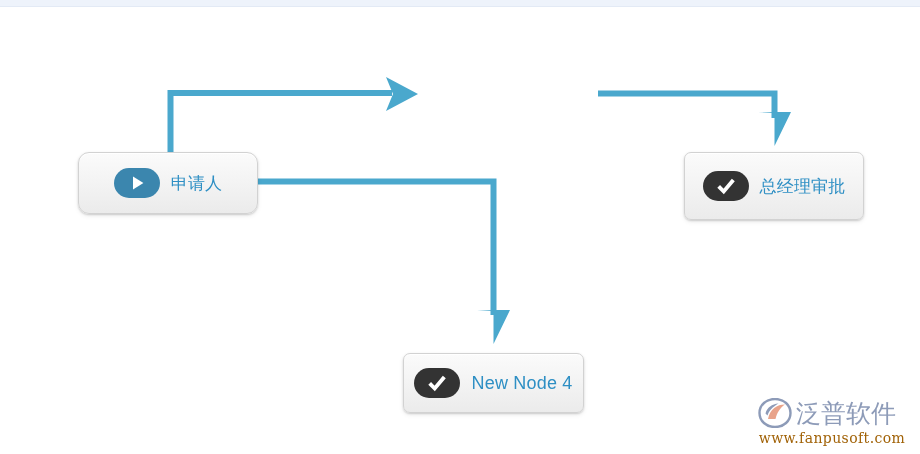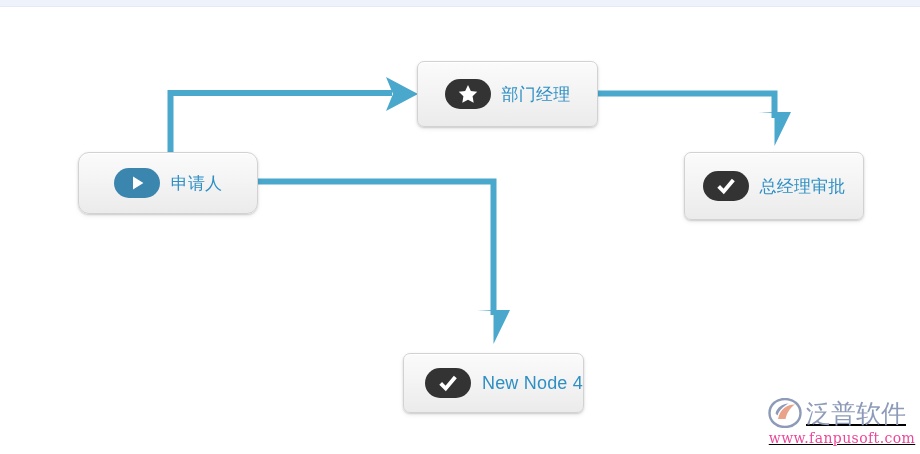--- a/index.html
+++ b/index.html
@@ -73,45 +73,44 @@
     color: #2e8fc4;
     white-space: nowrap;
     letter-spacing: 0.2px;
   }
   .node-label.latin {
     font-size: 18px;
   }
   
   .watermark {
     position: absolute;
-    right: 4px;
+    right: 14px;
     bottom: 8px;
     width: 148px;
     text-align: left;
     user-select: none;
-    text-decoration: underline;
   }
   .wm-row {
     display: flex;
     align-items: center;
     gap: 4px;
   }
   .wm-mark {
     flex: none;
   }
   .wm-text {
     font-size: 25px;
     color: #8d9bb8;
     letter-spacing: 0px;
     line-height: 1;
     font-family: "DejaVu Sans", sans-serif;
   }
   .wm-url {
     font-size: 14px;
-    color: #ec4899;
+    color: #a16207;
     letter-spacing: 0.4px;
     margin-top: 2px;
     font-family: "DejaVu Serif", serif;
     text-align: center;
     width: 148px;
   }
 </style>
 </head>
 <body>
 
@@ -139,39 +138,31 @@
 
   <div class="node" style="left:78px; top:152px; width:180px; height:62px;border-radius:11px;">
     <span class="node-badge badge-blue">
       <svg width="20" height="20" viewBox="0 0 20 20" xmlns="http://www.w3.org/2000/svg">
         <polygon points="6,3.4 16.4,10 6,16.6" fill="#ffffff"></polygon>
       </svg>
     </span>
     <span class="node-label">申请人</span>
   </div>
 
-  <div class="node" style="left:417px; top:61px; width:181px; height:66px;">
-    <span class="node-badge badge-dark">
-      <svg width="22" height="22" viewBox="0 0 24 24" xmlns="http://www.w3.org/2000/svg">
-        <polygon fill="#ffffff" points="12,2.2 15.1,8.6 22.1,9.6 17,14.5 18.2,21.5 12,18.2 5.8,21.5 7,14.5 1.9,9.6 8.9,8.6"></polygon>
-      </svg>
-    </span>
-    <span class="node-label">部门经理</span>
-  </div>
 
   <div class="node" style="left:684px; top:152px; width:180px; height:68px;text-align:center;">
     <span class="node-badge badge-dark">
       <svg width="22" height="22" viewBox="0 0 24 24" xmlns="http://www.w3.org/2000/svg">
         <polyline points="4,12.5 9.5,18 20,5.5" fill="none" stroke="#ffffff" stroke-width="4.2" stroke-linecap="butt" stroke-linejoin="miter"></polyline>
       </svg>
     </span>
     <span class="node-label">总经理审批</span>
   </div>
 
-  <div class="node" style="left:403px; top:353px; width:181px; height:60px;justify-content:flex-end;">
+  <div class="node" style="left:403px; top:353px; width:181px; height:60px;">
     <span class="node-badge badge-dark">
       <svg width="22" height="22" viewBox="0 0 24 24" xmlns="http://www.w3.org/2000/svg">
         <polyline points="4,12.5 9.5,18 20,5.5" fill="none" stroke="#ffffff" stroke-width="4.2" stroke-linecap="butt" stroke-linejoin="miter"></polyline>
       </svg>
     </span>
     <span class="node-label latin">New Node 4</span>
   </div>
 
   <div class="watermark">
     <div class="wm-row">

